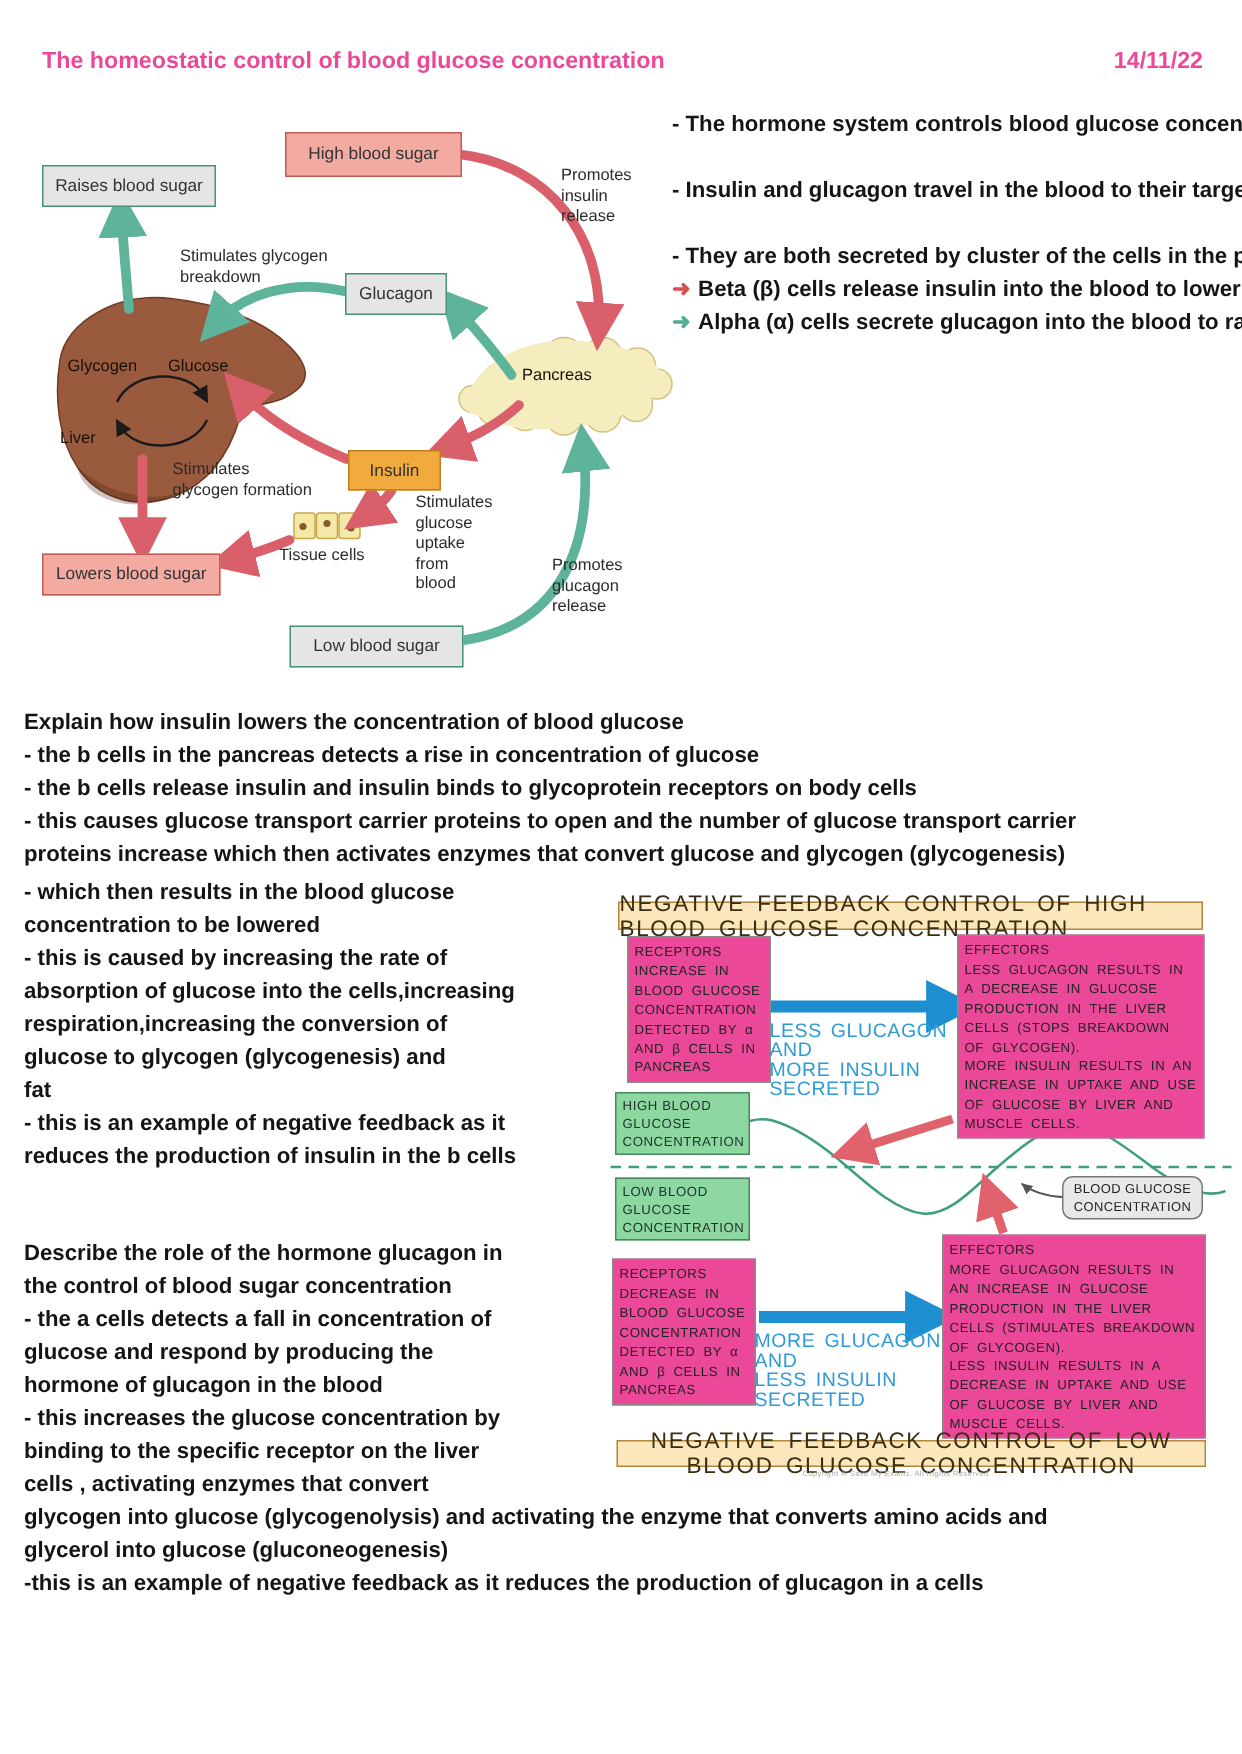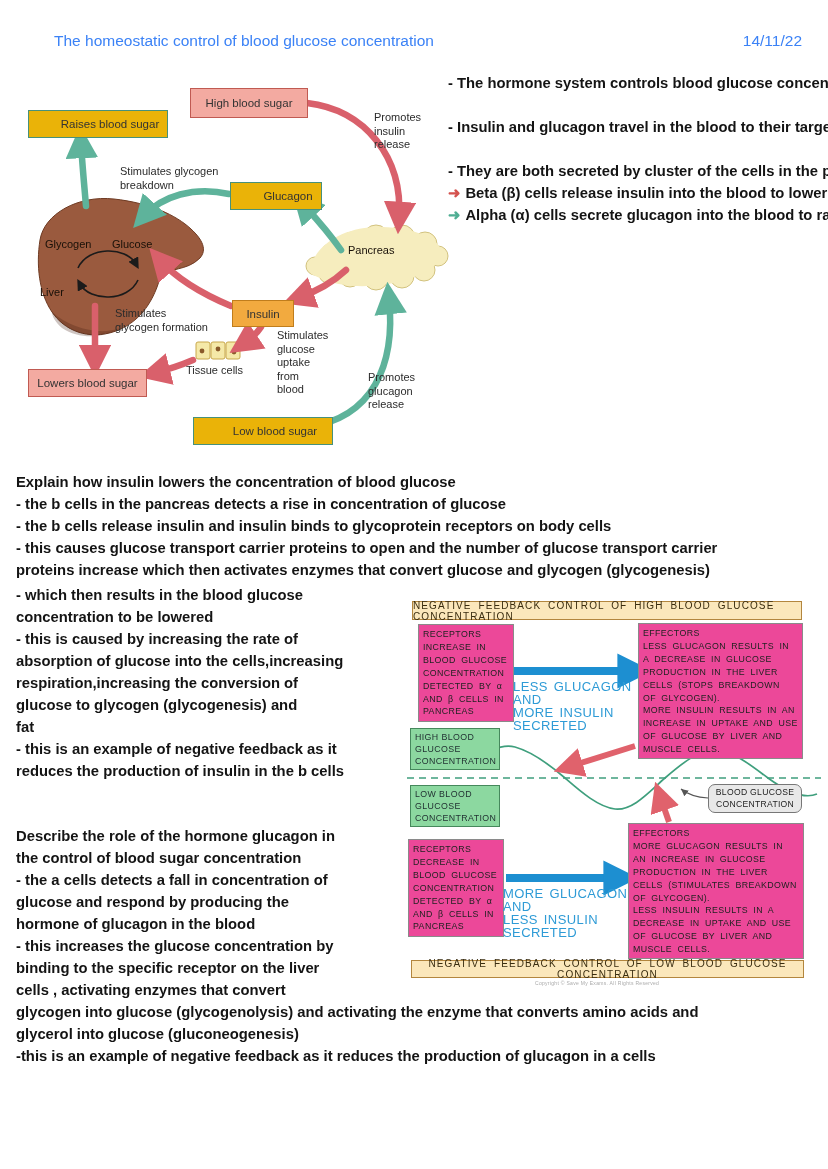--- a/index.html
+++ b/index.html
@@ -1,40 +1,40 @@
 <!DOCTYPE html>
 <html><head>
 <meta charset="utf-8">
 <style>
   html,body{margin:0;padding:0;background:#fff;}
   #page{position:relative;width:828px;height:1169px;background:#ffffff;overflow:hidden;
         font-family:"Liberation Sans",sans-serif;color:#111;}
   .abs{position:absolute;}
   
-  .title{font-size:15.5px;font-weight:normal;color:#3b82f6;margin-left:26px;}
+  .title{font-size:15.5px;font-weight:bold;color:#ec4899;}
   
   .note{font-weight:bold;font-size:14.8px;line-height:22px;color:#141414;}
   .note > div{white-space:nowrap;}
   .para{margin:0 0 22px 0;}
   .para:last-child{margin-bottom:0;}
   .arr{font-weight:bold;margin-right:5px;}
   .arr.red{color:#d4524e;}
   .arr.teal{color:#4fae93;}
   
   .cbox{position:absolute;display:flex;align-items:center;justify-content:center;
         font-size:11.5px;color:#333;border:1.6px solid;text-align:center;line-height:12px;}
   .cbox.pink{background:#f3aaa1;border-color:#c05a52;}
-  .cbox.mint{background:#eab308;border-color:#47917b;padding-left:24px;}
+  .cbox.mint{background:#e5e5e5;border-color:#47917b;}
   .cbox.orange{background:#f2aa3f;border-color:#c07d1c;}
   .dlabel{position:absolute;font-size:11px;line-height:13.5px;color:#2b2b2b;}
   .dlabel.on-organ{color:#181008;}
   
   .fb-banner{position:absolute;background:#fbe7bb;border:1.5px solid #b3863e;
              display:flex;align-items:center;justify-content:center;
-             font-size:10px;letter-spacing:1.1px;word-spacing:3px;color:#3a2d10;}
+             font-size:15px;letter-spacing:1.1px;word-spacing:3px;color:#3a2d10;}
   .fb-box{position:absolute;background:#ec4899;border:1.5px solid #8a8a8a;
           padding:3px 4px;font-size:8.8px;letter-spacing:.4px;word-spacing:2.5px;
           line-height:12.9px;color:#222;}
   .fb-green{position:absolute;background:#8cd8a0;border:1.5px solid #46885c;
             padding:2px 4px;font-size:8.8px;letter-spacing:.4px;line-height:12.2px;color:#233;}
   .fb-blue-text{position:absolute;font-size:13px;letter-spacing:.4px;word-spacing:2px;
                 line-height:13px;color:#2e9bd6;}
   .fb-bubble{position:absolute;background:#e8e8e8;border:1.3px solid #777;border-radius:7px;
              padding:2px 4px;font-size:8.6px;letter-spacing:.3px;line-height:11.5px;
              color:#222;text-align:center;}

